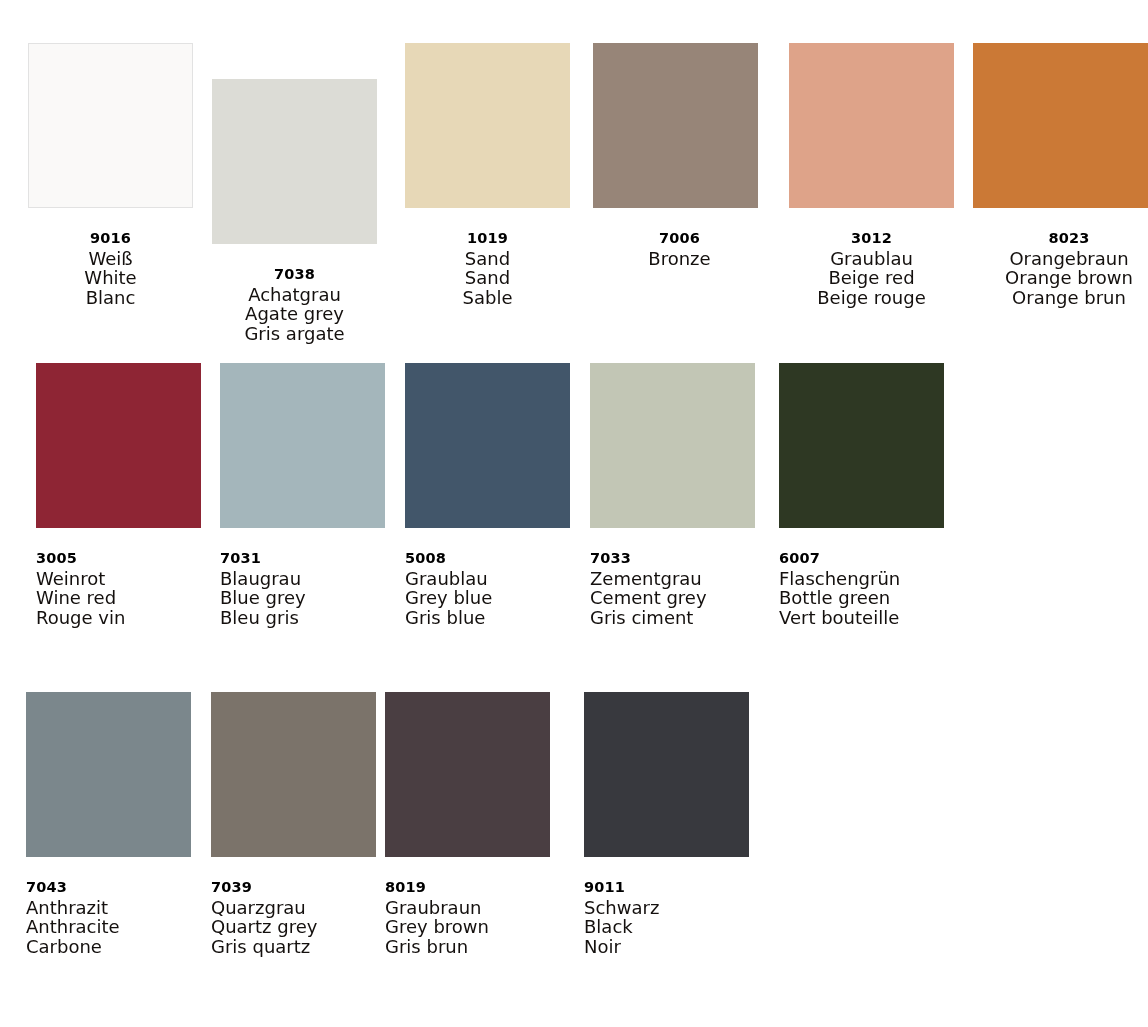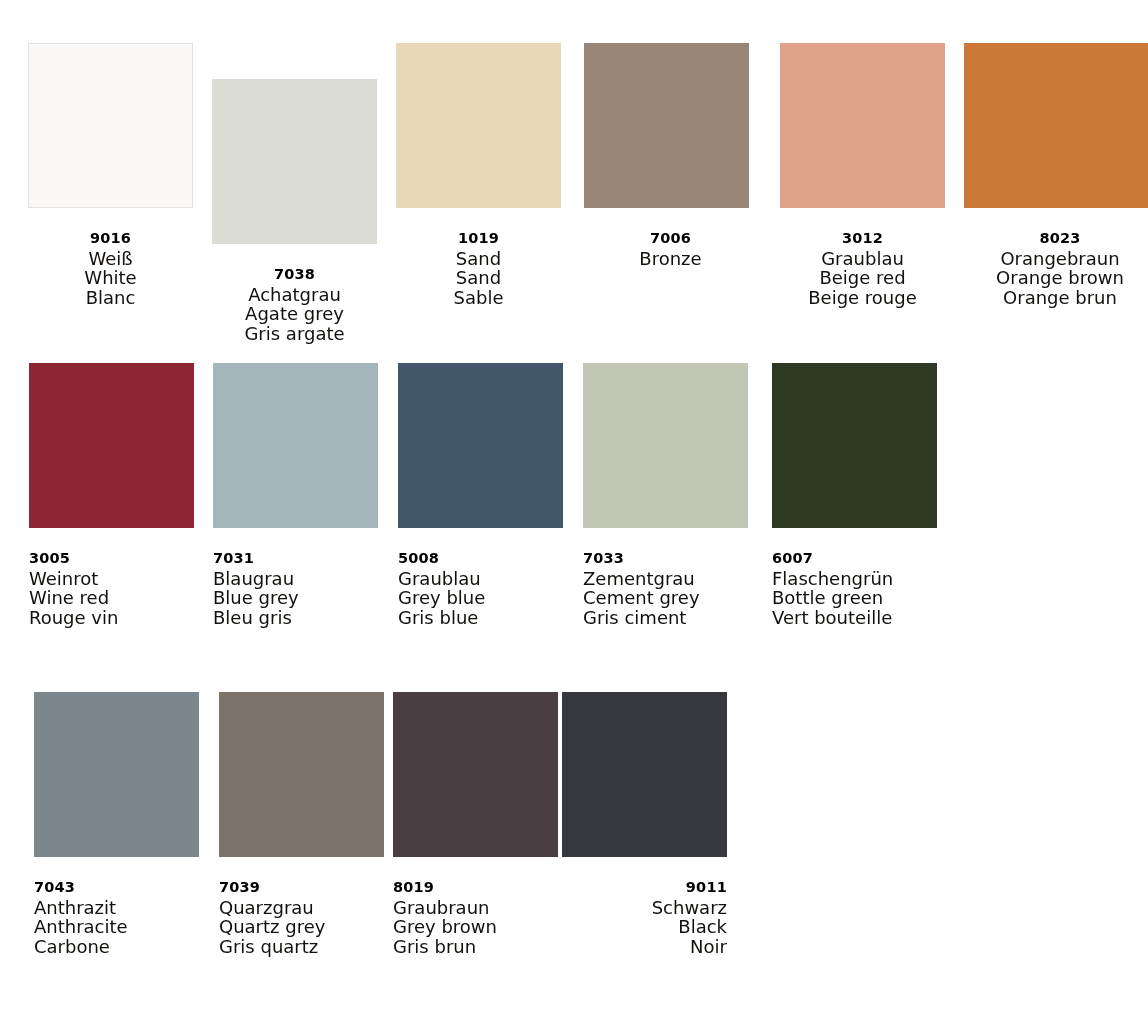--- a/index.html
+++ b/index.html
@@ -79,21 +79,21 @@
       </div>
       <div class="swatch-cell" style="margin-left: 19px; width: 165px; margin-top: 36px;">
         <div class="swatch-chip" style="background: rgb(220, 220, 214); width: 165px;"></div>
         <div class="swatch-caption">
           <span class="swatch-code">7038</span>
           <span class="swatch-name">Achatgrau</span>
           <span class="swatch-name">Agate grey</span>
           <span class="swatch-name">Gris argate</span>
         </div>
       </div>
-      <div class="swatch-cell" style="margin-left: 19px; width: 165px;">
+      <div class="swatch-cell" style="margin-left: 28px; width: 165px;">
         <div class="swatch-chip" style="background: rgb(231, 216, 183); width: 165px;"></div>
         <div class="swatch-caption">
           <span class="swatch-code">1019</span>
           <span class="swatch-name">Sand</span>
           <span class="swatch-name">Sand</span>
           <span class="swatch-name">Sable</span>
         </div>
       </div>
       <div class="swatch-cell" style="margin-left: 23px; width: 173px;">
         <div class="swatch-chip" style="background: rgb(151, 133, 120); width: 165px;"></div>
@@ -114,21 +114,21 @@
       <div class="swatch-cell" style="margin-left: 19px; width: 192px;">
         <div class="swatch-chip" style="background: rgb(203, 121, 54); width: 192px;"></div>
         <div class="swatch-caption">
           <span class="swatch-code">8023</span>
           <span class="swatch-name">Orangebraun</span>
           <span class="swatch-name">Orange brown</span>
           <span class="swatch-name">Orange brun</span>
         </div>
       </div>
     </div>
-  <div class="swatch-row row-2" style="left: 29px;">
+  <div class="swatch-row row-2" style="left: 36px;">
       <div class="swatch-cell" style="margin-left: 0px; width: 165px;">
         <div class="swatch-chip" style="background: rgb(142, 37, 52); width: 165px;"></div>
         <div class="swatch-caption">
           <span class="swatch-code">3005</span>
           <span class="swatch-name">Weinrot</span>
           <span class="swatch-name">Wine red</span>
           <span class="swatch-name">Rouge vin</span>
         </div>
       </div>
       <div class="swatch-cell" style="margin-left: 19px; width: 165px;">
@@ -162,21 +162,21 @@
         <div class="swatch-chip" style="background: rgb(46, 56, 35); width: 165px;"></div>
         <div class="swatch-caption">
           <span class="swatch-code">6007</span>
           <span class="swatch-name">Flaschengrün</span>
           <span class="swatch-name">Bottle green</span>
           <span class="swatch-name">Vert bouteille</span>
         </div>
       </div>
     </div>
   <div class="swatch-row row-3" style="left: 26px;">
-      <div class="swatch-cell" style="margin-left: 8px; width: 165px;">
+      <div class="swatch-cell" style="margin-left: 0px; width: 165px;">
         <div class="swatch-chip" style="background: rgb(123, 135, 140); width: 165px;"></div>
         <div class="swatch-caption">
           <span class="swatch-code">7043</span>
           <span class="swatch-name">Anthrazit</span>
           <span class="swatch-name">Anthracite</span>
           <span class="swatch-name">Carbone</span>
         </div>
       </div>
       <div class="swatch-cell" style="margin-left: 20px; width: 165px;">
         <div class="swatch-chip" style="background: rgb(123, 115, 106); width: 165px;"></div>
@@ -189,21 +189,21 @@
       </div>
       <div class="swatch-cell" style="margin-left: 9px; width: 165px;">
         <div class="swatch-chip" style="background: rgb(74, 62, 66); width: 165px;"></div>
         <div class="swatch-caption">
           <span class="swatch-code">8019</span>
           <span class="swatch-name">Graubraun</span>
           <span class="swatch-name">Grey brown</span>
           <span class="swatch-name">Gris brun</span>
         </div>
       </div>
-      <div class="swatch-cell" style="margin-left: 4px; width: 165px; text-align: right;">
+      <div class="swatch-cell" style="margin-left: 34px; width: 165px;">
         <div class="swatch-chip" style="background: rgb(56, 57, 62); width: 165px;"></div>
         <div class="swatch-caption">
           <span class="swatch-code">9011</span>
           <span class="swatch-name">Schwarz</span>
           <span class="swatch-name">Black</span>
           <span class="swatch-name">Noir</span>
         </div>
       </div>
     </div>
 </div>

